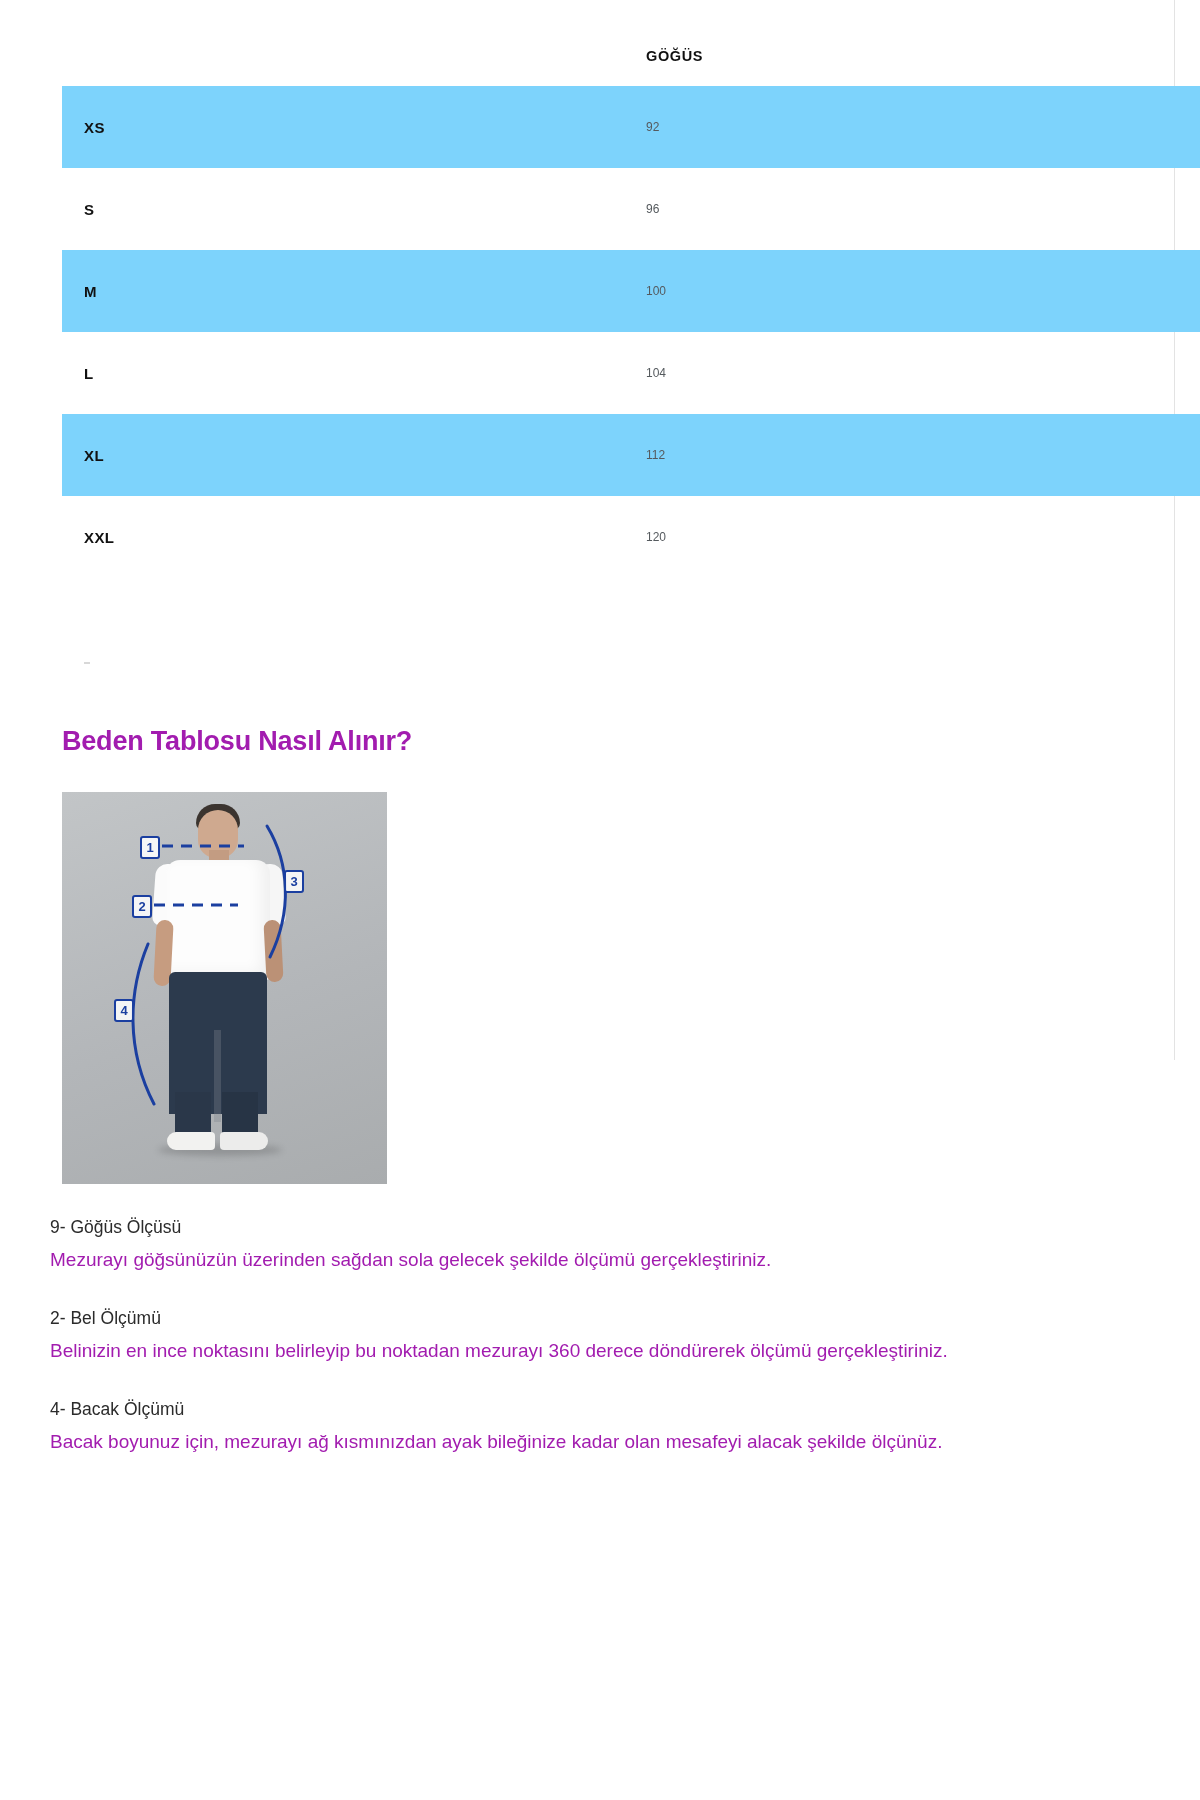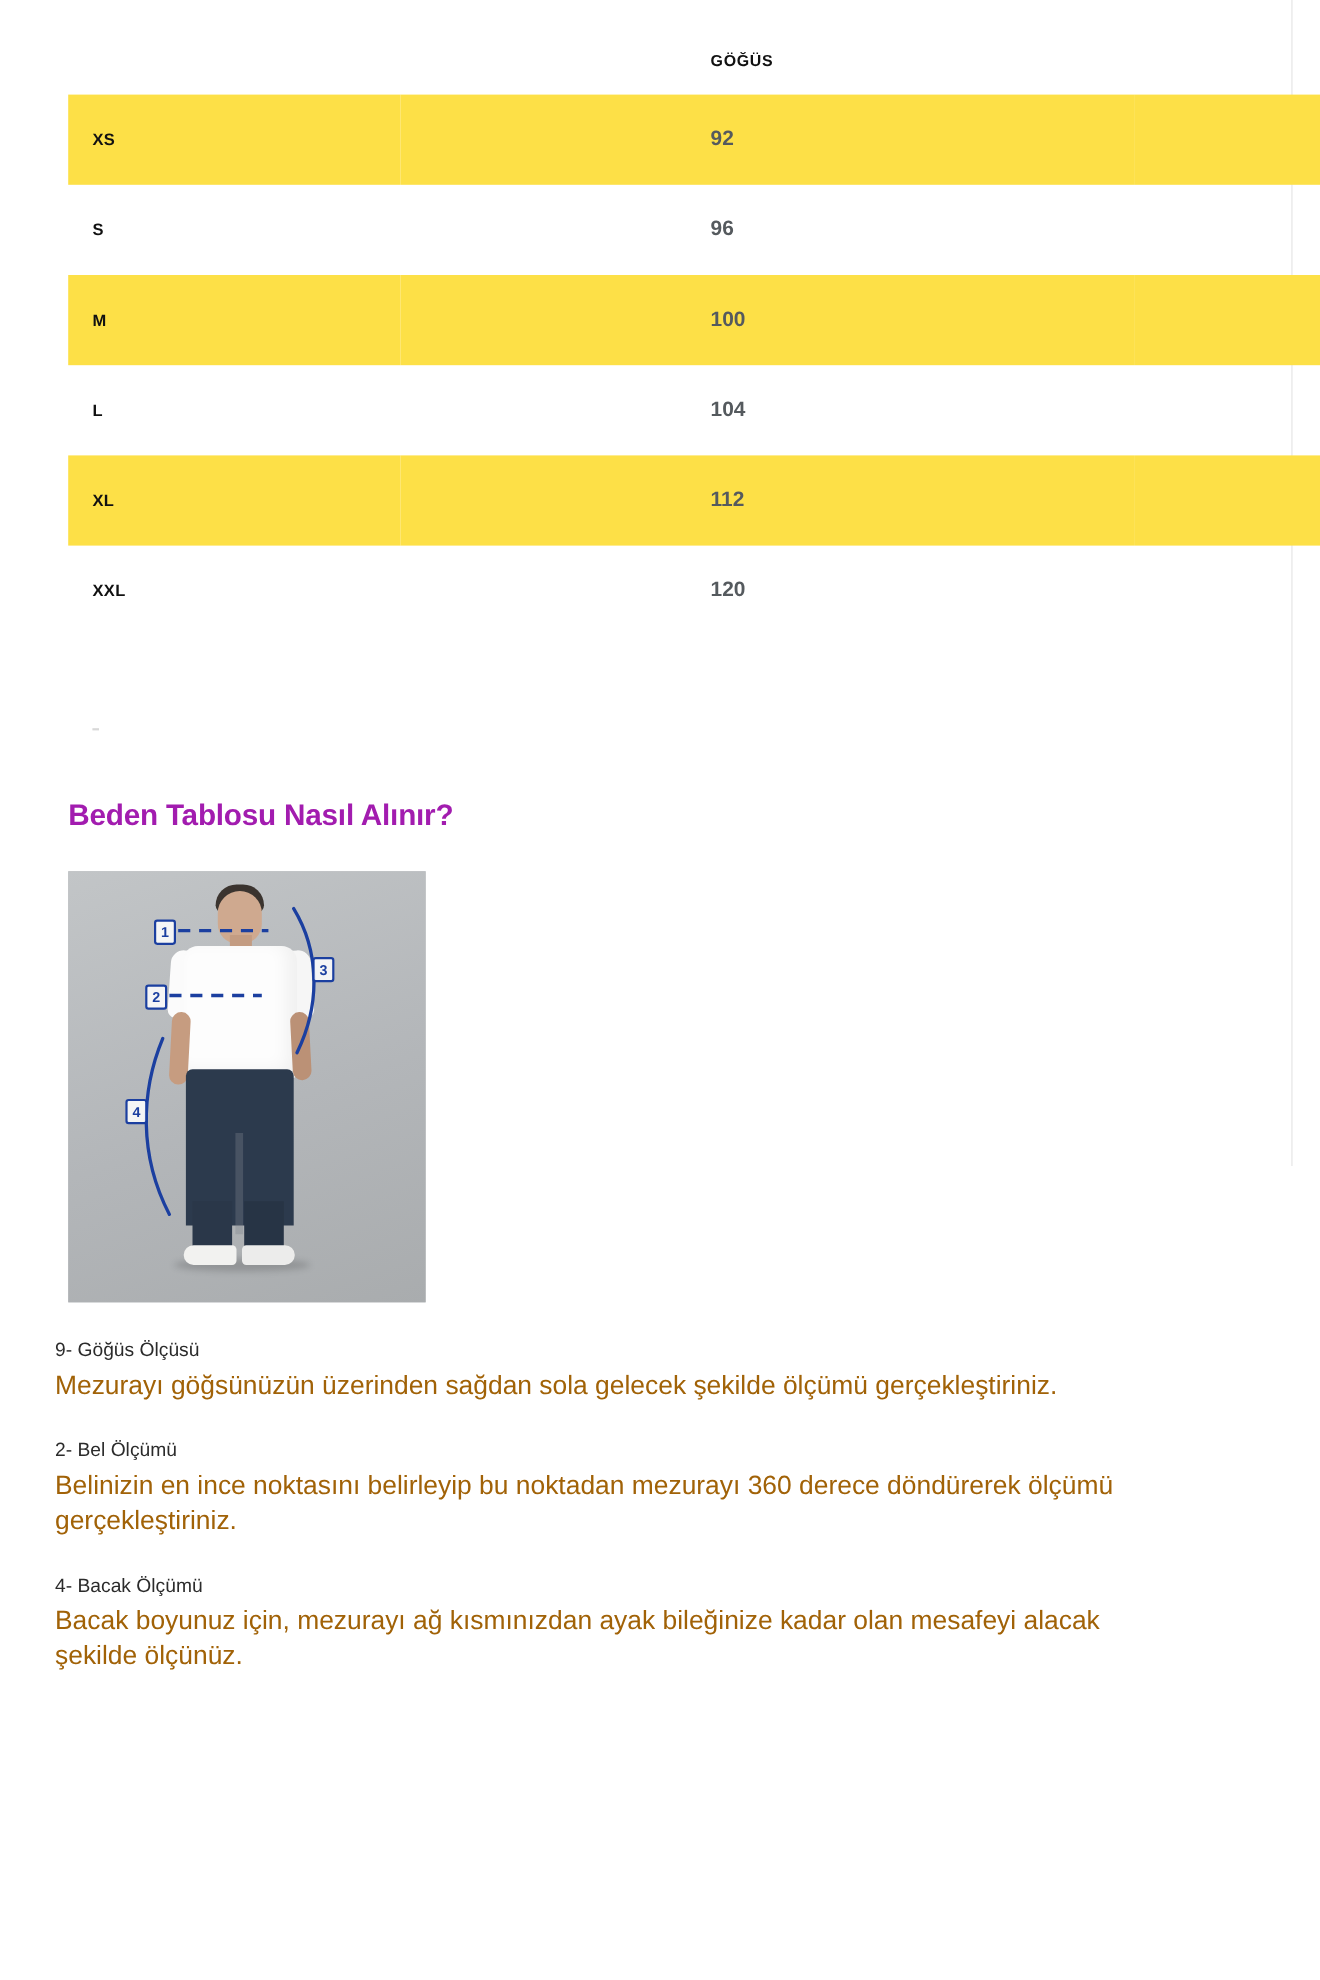--- a/index.html
+++ b/index.html
@@ -40,25 +40,25 @@
     position: absolute;
     left: 62px;
     top: 26px;
     width: 1050px;
     border-collapse: collapse;
     table-layout: fixed;
   }
   .size-table th,
   .size-table td {
     text-align: left;
-    font-size: 19px;
+    font-size: 12px;
     padding: 0;
     height: 82px;
     vertical-align: middle;
-    font-weight: 700;
+    font-weight: 400;
     color: #555a5e;
   }
   .size-table thead th {
     height: 60px;
     font-size: 14.5px;
     font-weight: 700;
     letter-spacing: 0.6px;
     color: #111;
   }
   .col-size { width: 280px; }
@@ -72,21 +72,21 @@
   .size-table tbody td.c-size {
     padding-left: 22px;
     font-weight: 700;
     color: #111;
     font-size: 15px;
     letter-spacing: 0.4px;
   }
   .size-table tbody td.c-chest { padding-left: 282px; }
   .size-table tbody td.c-sleeve { padding-left: 662px; }
 
-  .size-table tbody tr.alt td { background: #fde047; }
+  .size-table tbody tr.alt td { background: #7dd3fc; }
 
   
   .faint-dot {
     position: absolute;
     left: 84px;
     top: 662px;
     width: 6px;
     height: 2px;
     background: #d8d8d8;
   }
@@ -288,23 +288,23 @@
     color: #2a2a2a;
   }
   .instr-block { margin-bottom: 27px; }
   .instr-head {
     font-size: 17.5px;
     line-height: 30px;
     color: #2b2b2b;
     margin-bottom: 2px;
   }
   .instr-body {
-    font-size: 24px;
+    font-size: 19px;
     line-height: 32px;
-    color: #a16207;
+    color: #a21caf;
   }
 </style>
 </head>
 <body>
 
 <div class="page">
 
   <div class="right-rule"></div>
 
   <table class="size-table">

